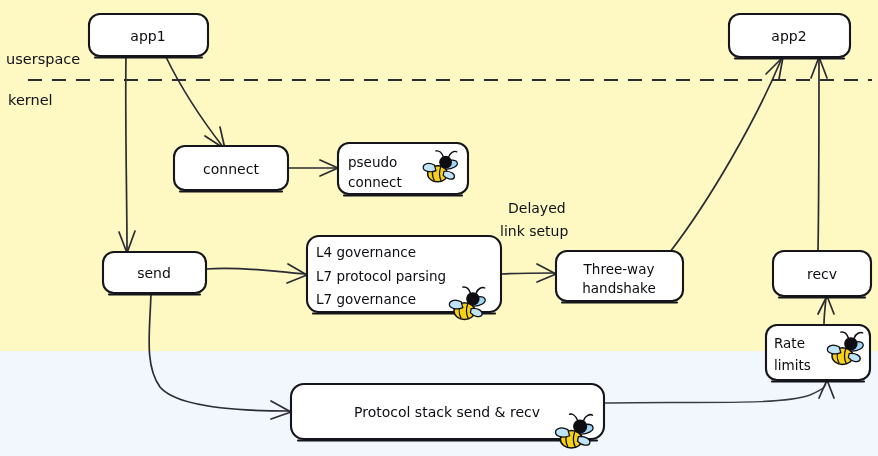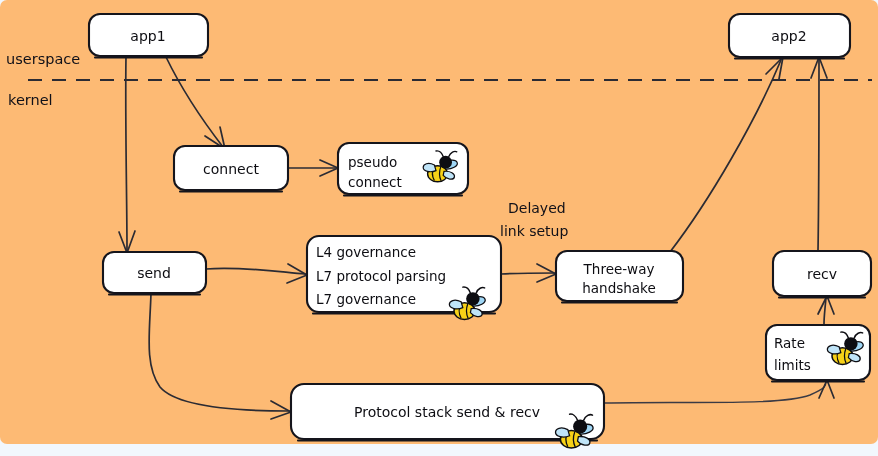--- a/index.html
+++ b/index.html
@@ -5,23 +5,22 @@
   html, body {
     margin: 0; padding: 0;
     width: 878px; height: 456px;
     overflow: hidden;
     background: #f2f7fd;
     font-family: "DejaVu Sans", sans-serif;
   }
   #canvas {
     position: relative;
     width: 878px;
-    height: 444px;
-    background: #fdba74;
-    border-radius: 7px;
+    height: 351px;
+    background: #fef9c3;
   }
   svg.layer {
     position: absolute;
     top: 0; left: 0;
     width: 878px;
     height: 456px;
   }
   .node-label {
     font-family: "DejaVu Sans", sans-serif;
     font-size: 14px;

